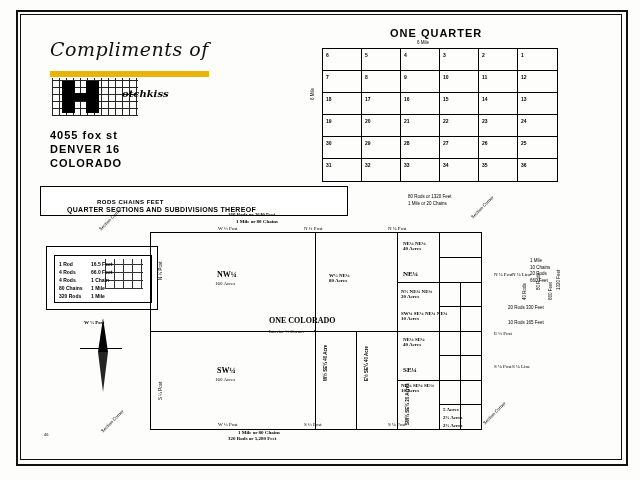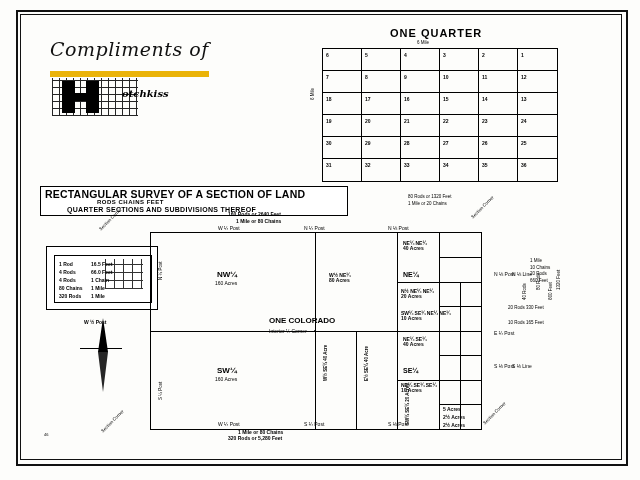--- a/index.html
+++ b/index.html
@@ -2,21 +2,21 @@
 <html><head>
 <meta charset="utf-8">
 <style>
   html,body{margin:0;padding:0;background:#ffffff;}
   body{width:640px;height:480px;overflow:hidden;font-family:"Liberation Sans",sans-serif;}
   #sheet{position:relative;width:640px;height:480px;background:#fdfdfb;}
   
   .paper-border{position:absolute;left:16px;top:10px;width:608px;height:452px;border:2px solid #111;}
   .paper-border2{position:absolute;left:20px;top:14px;width:600px;height:444px;border:1px solid #111;}
 
-  .lbl{position:absolute;font-family:Liberation Sans, sans-serif;color:#000;line-height:1;white-space:nowrap;}
+  .lbl{position:absolute;font-family:Liberation Serif, serif;color:#000;line-height:1;white-space:nowrap;}
   .t5{font-size:5px;}
   .t7{font-size:7px;}
   .t8{font-size:8px;}
   .b{font-weight:bold;}
 
   
   .compliments{position:absolute;left:50px;top:38px;font-family:"DejaVu Serif",serif;font-style:italic;font-size:19px;letter-spacing:.5px;color:#111;}
   .compliments .u{display:inline-block;border-bottom:6px solid #eab308;padding-bottom:11px;}
 
   
@@ -89,20 +89,25 @@
 
   <div class="logo-wrap">
     <div class="logo-grid"></div>
     <div class="logo-h">
       <div class="bar l1"></div>
         <div class="bar l2"></div>
         <div class="bar l3"></div>
     </div>
   </div>
   <div class="hotch">otchkiss</div>
+  <div class="addr">
+    <div>4055 fox st</div>
+    <div>DENVER  16</div>
+    <div>COLORADO</div>
+  </div>
 
   <div class="tw-title">ONE QUARTER</div>
   <div class="tw-top">6 Mile</div>
   <div class="tw-left">6 Mile</div>
   <div id="township">
       <div class="cell" style="left: 0px; top: 0px; width: 39px; height: 22px;">
         <span>6</span>
       </div>
       <div class="cell" style="left: 39px; top: 0px; width: 39px; height: 22px;">
         <span>5</span>
@@ -205,21 +210,20 @@
       </div>
       <div class="cell lastrow" style="left: 156px; top: 110px; width: 39px; height: 22px;">
         <span>35</span>
       </div>
       <div class="cell lastcol lastrow" style="left: 195px; top: 110px; width: 39px; height: 22px;">
         <span>36</span>
       </div>
     </div>
 
   <div class="titlebar">
-    <div class="l1">RECTANGULAR SURVEY OF A SECTION OF LAND</div>
     <div class="l2">RODS   CHAINS    FEET</div>
     <div class="l3">QUARTER SECTIONS AND SUBDIVISIONS THEREOF</div>
   </div>
 
   <div class="legend">
     <div class="inner"></div>
     <div class="grid"></div>
     <div class="row" style="left:12px;top:14px;">1 Rod</div>
     <div class="row" style="left:12px;top:22px;">4 Rods</div>
     <div class="row" style="left:12px;top:30px;">4 Rods</div>

